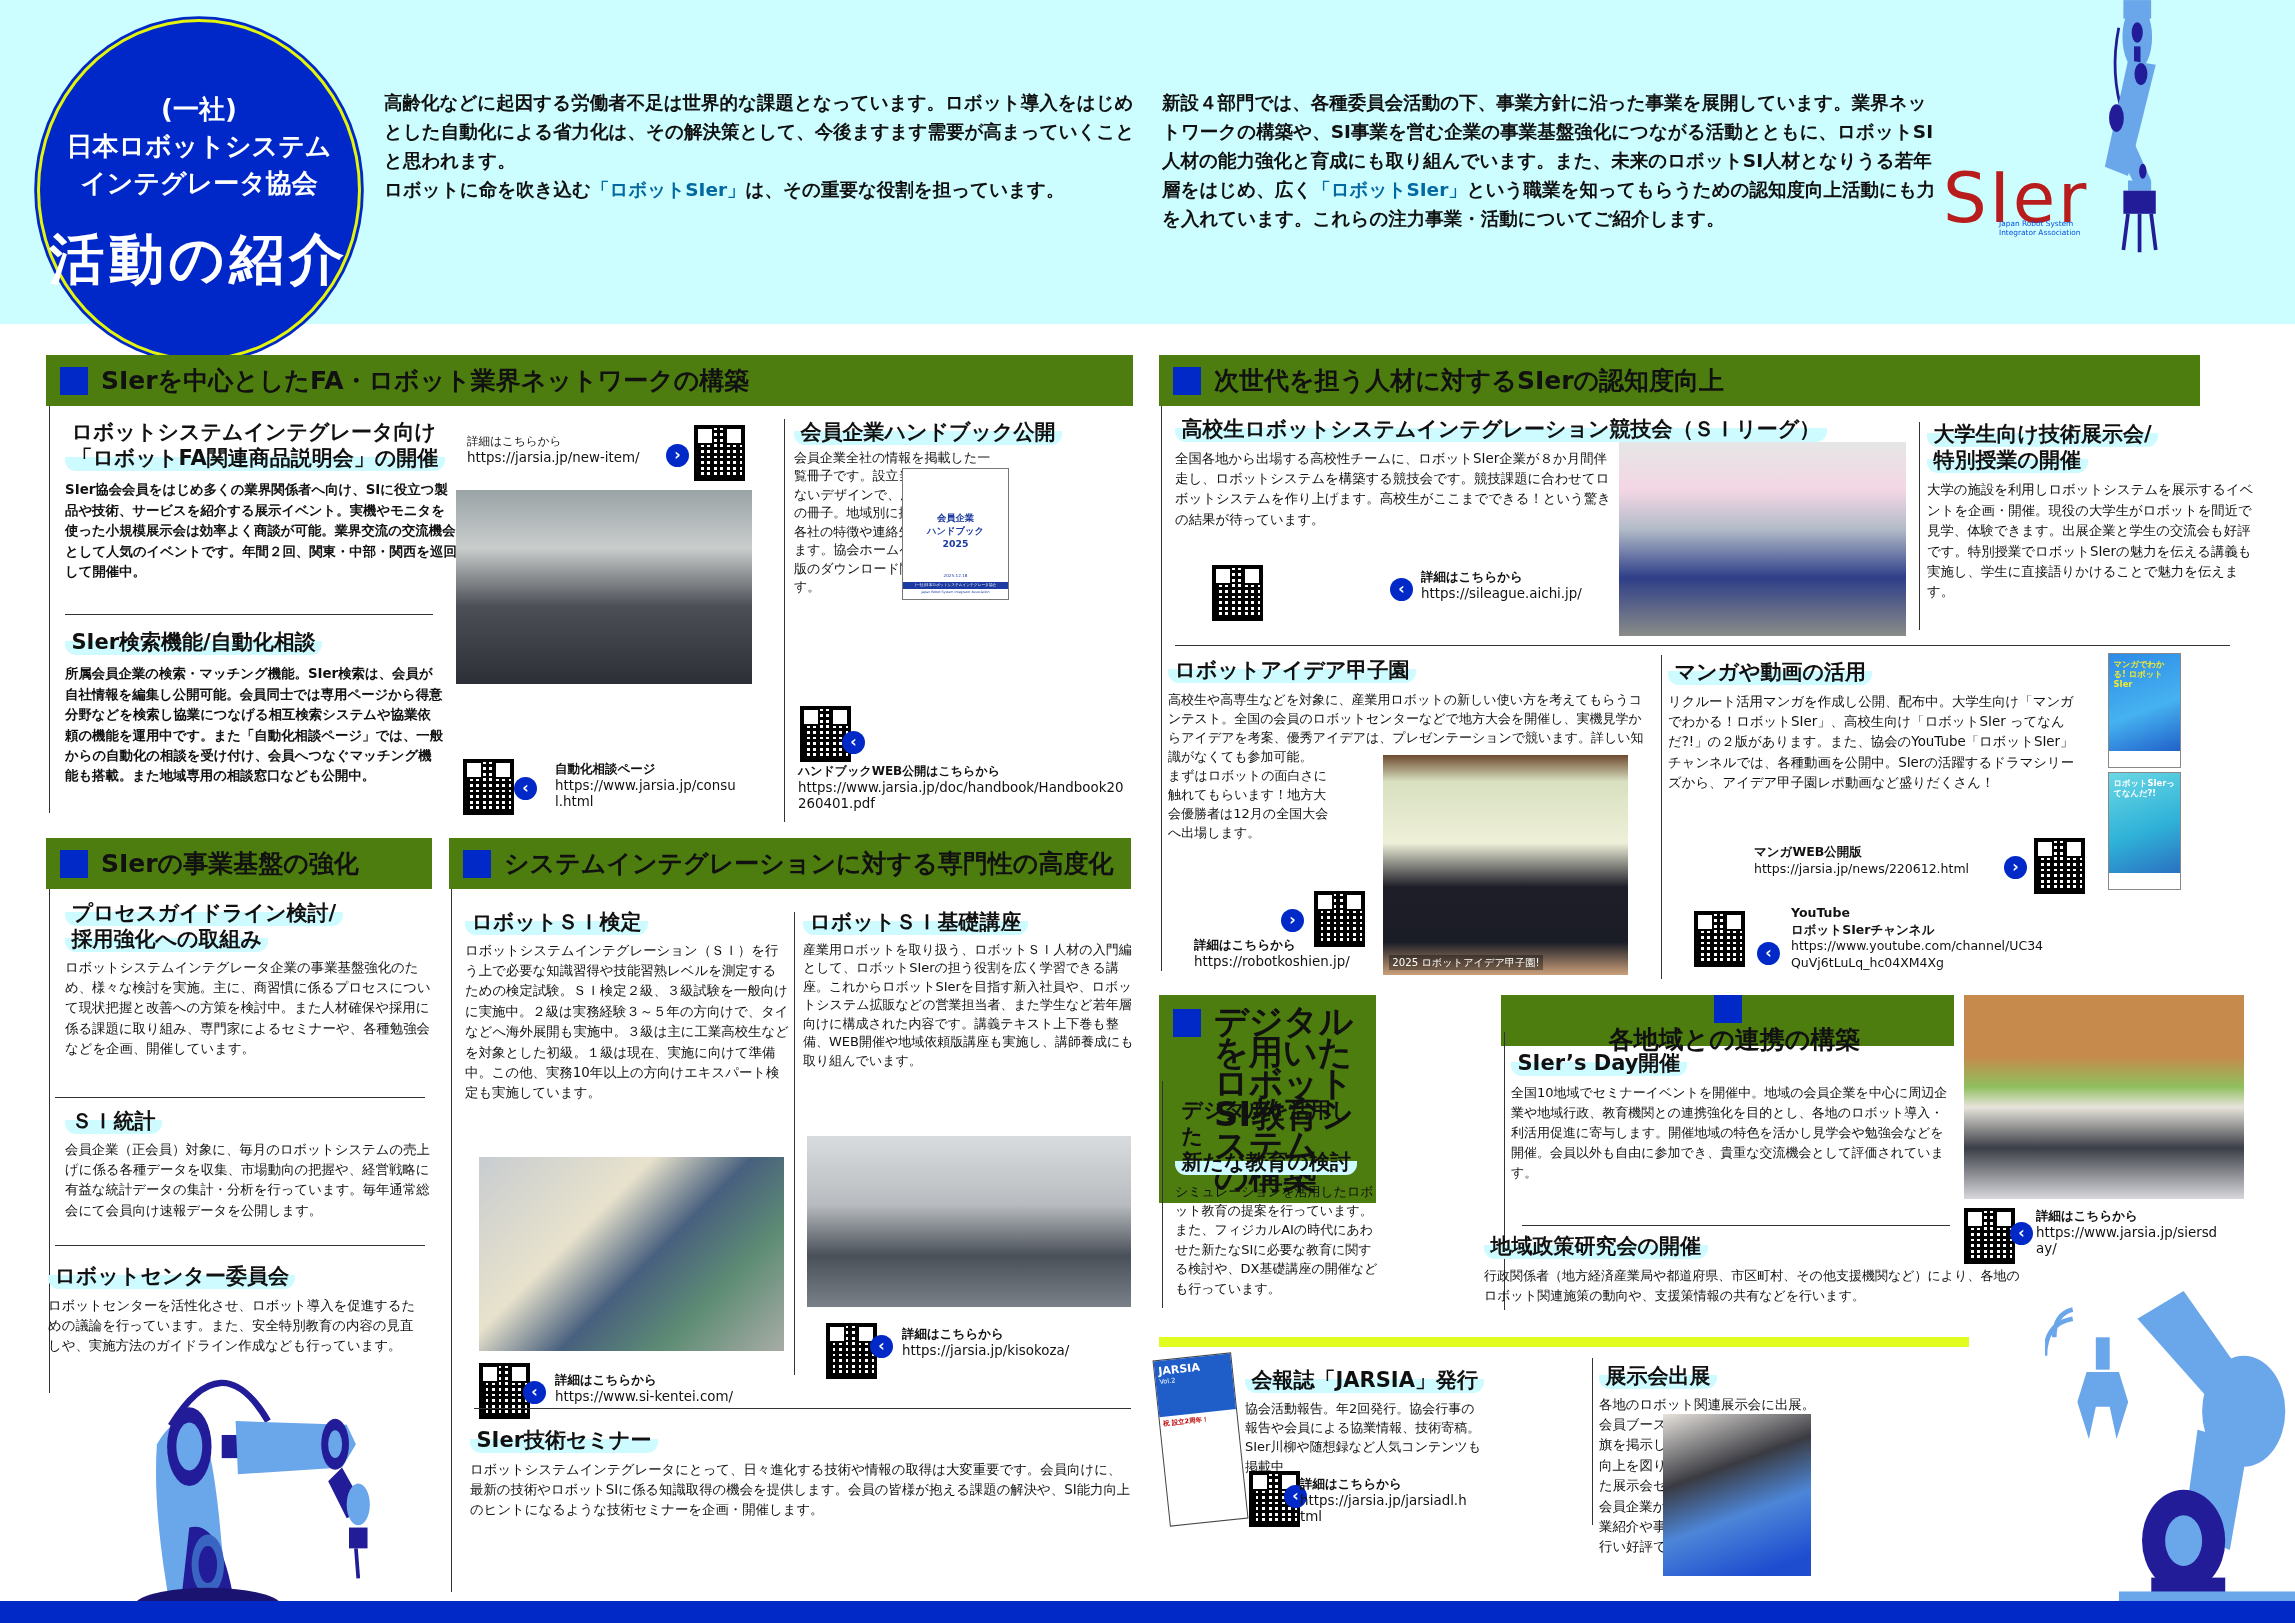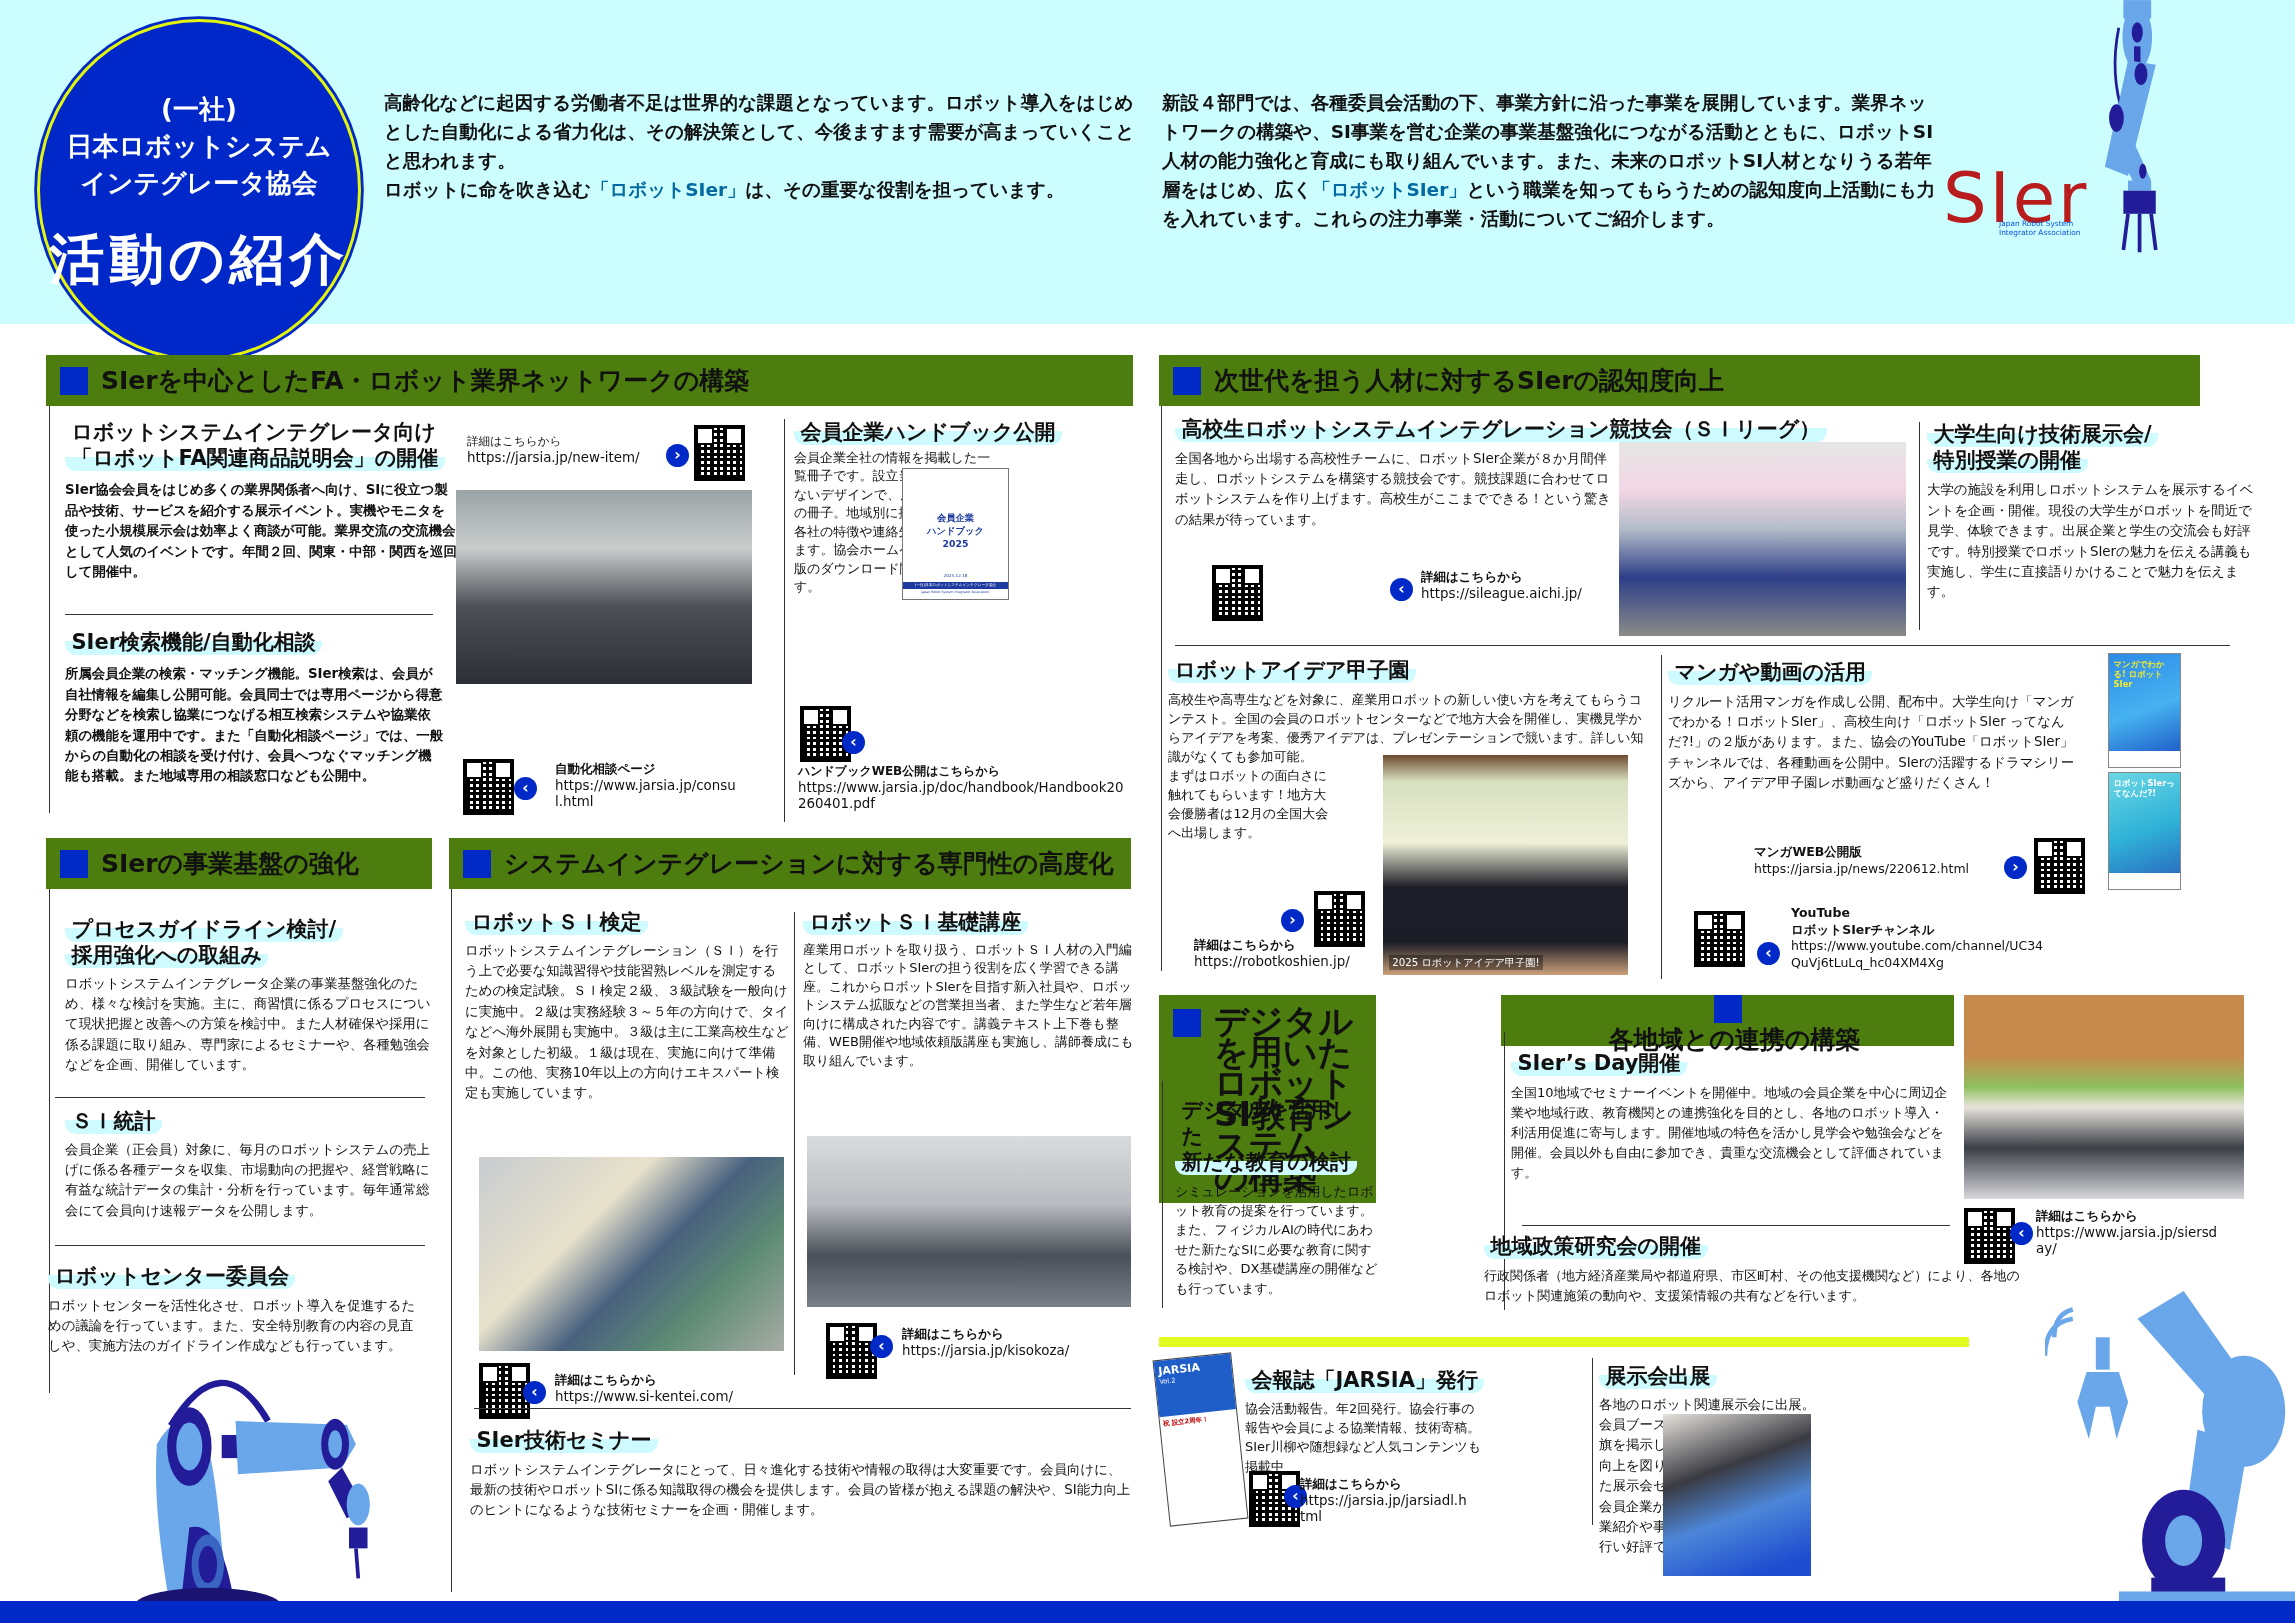--- a/index.html
+++ b/index.html
@@ -151,21 +151,21 @@
   <div class="link-url" style="font-size:12px;font-weight:bold">ハンドブックWEB公開はこちらから</div>
   <div class="link-url" style="word-break:break-all">https://www.jarsia.jp/doc/handbook/Handbook20260401.pdf</div>
 </div>
 
 <div class="abs bar" style="left:46px;top:838px;width:386px;">
   <span class="sq"></span>
   <span>SIerの事業基盤の強化</span>
 </div>
 <div class="abs vline" style="left:49px;top:889px;height:504px;"></div>
 
-<div class="abs" style="left:65px;top:900px;width:370px;margin-top:16px;">
+<div class="abs" style="left:65px;top:900px;width:370px;">
   <div class="sub">プロセスガイドライン検討/</div><br>
   <div class="sub">採用強化への取組み</div>
   <div class="body" style="margin-top:5.6px">ロボットシステムインテグレータ企業の事業基盤強化のため、様々な検討を実施。主に、商習慣に係るプロセスについて現状把握と改善への方策を検討中。また人材確保や採用に係る課題に取り組み、専門家によるセミナーや、各種勉強会などを企画、開催しています。</div>
 </div>
 <div class="abs hline" style="left:55px;top:1097px;width:370px;"></div>
 <div class="abs" style="left:65px;top:1108px;width:370px;">
   <div class="sub">ＳＩ統計</div>
   <div class="body" style="margin-top:5.6px">会員企業（正会員）対象に、毎月のロボットシステムの売上げに係る各種データを収集、市場動向の把握や、経営戦略に有益な統計データの集計・分析を行っています。毎年通常総会にて会員向け速報データを公開します。</div>
 </div>
 <div class="abs hline" style="left:55px;top:1245px;width:370px;"></div>

